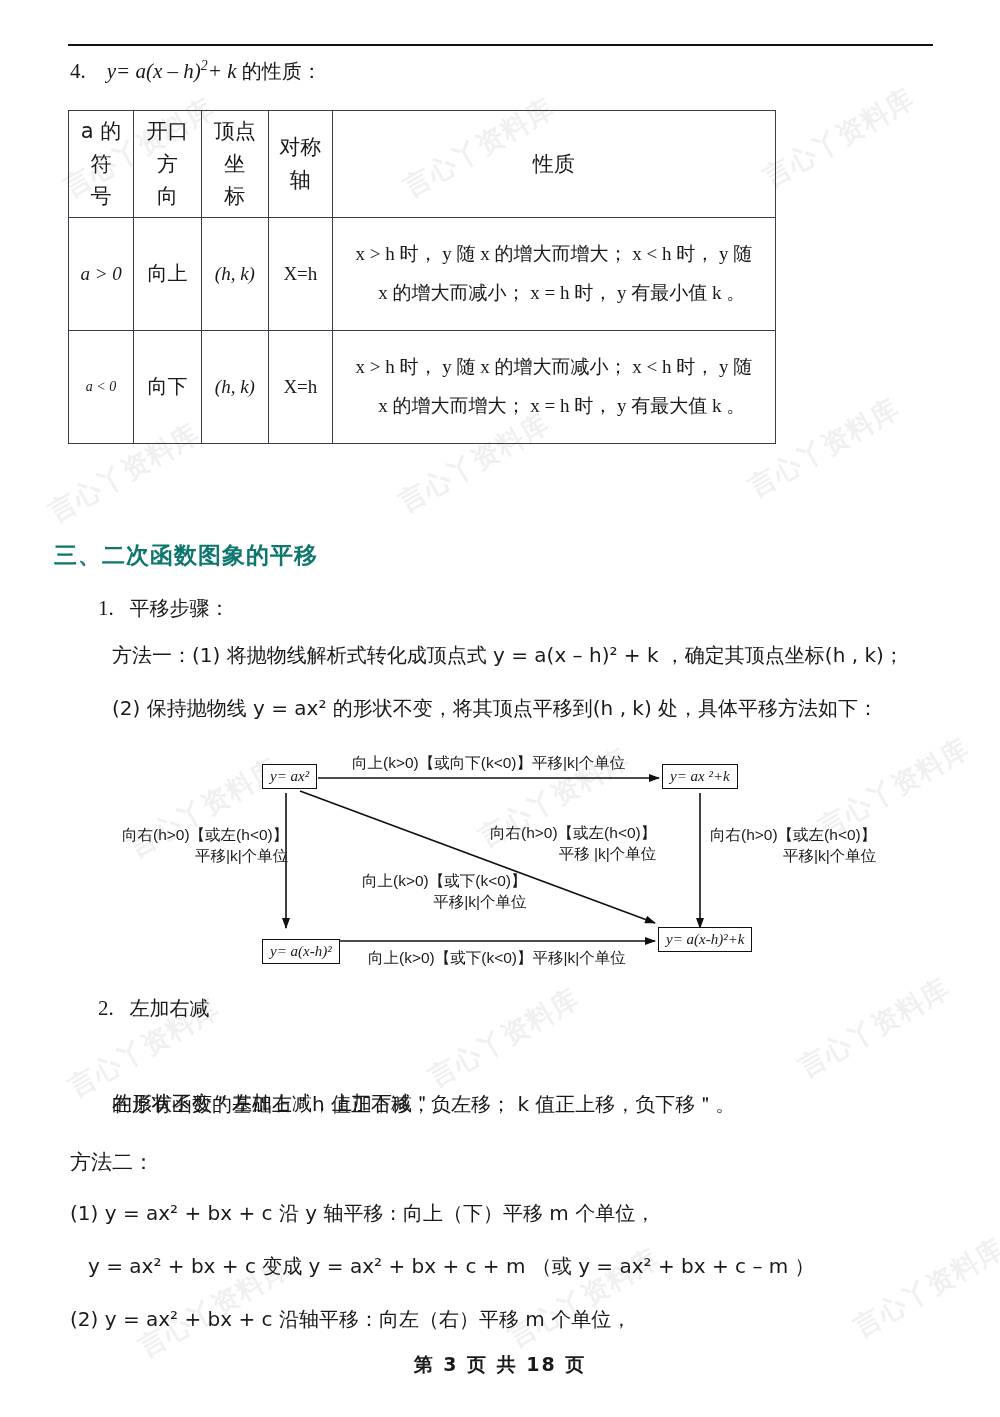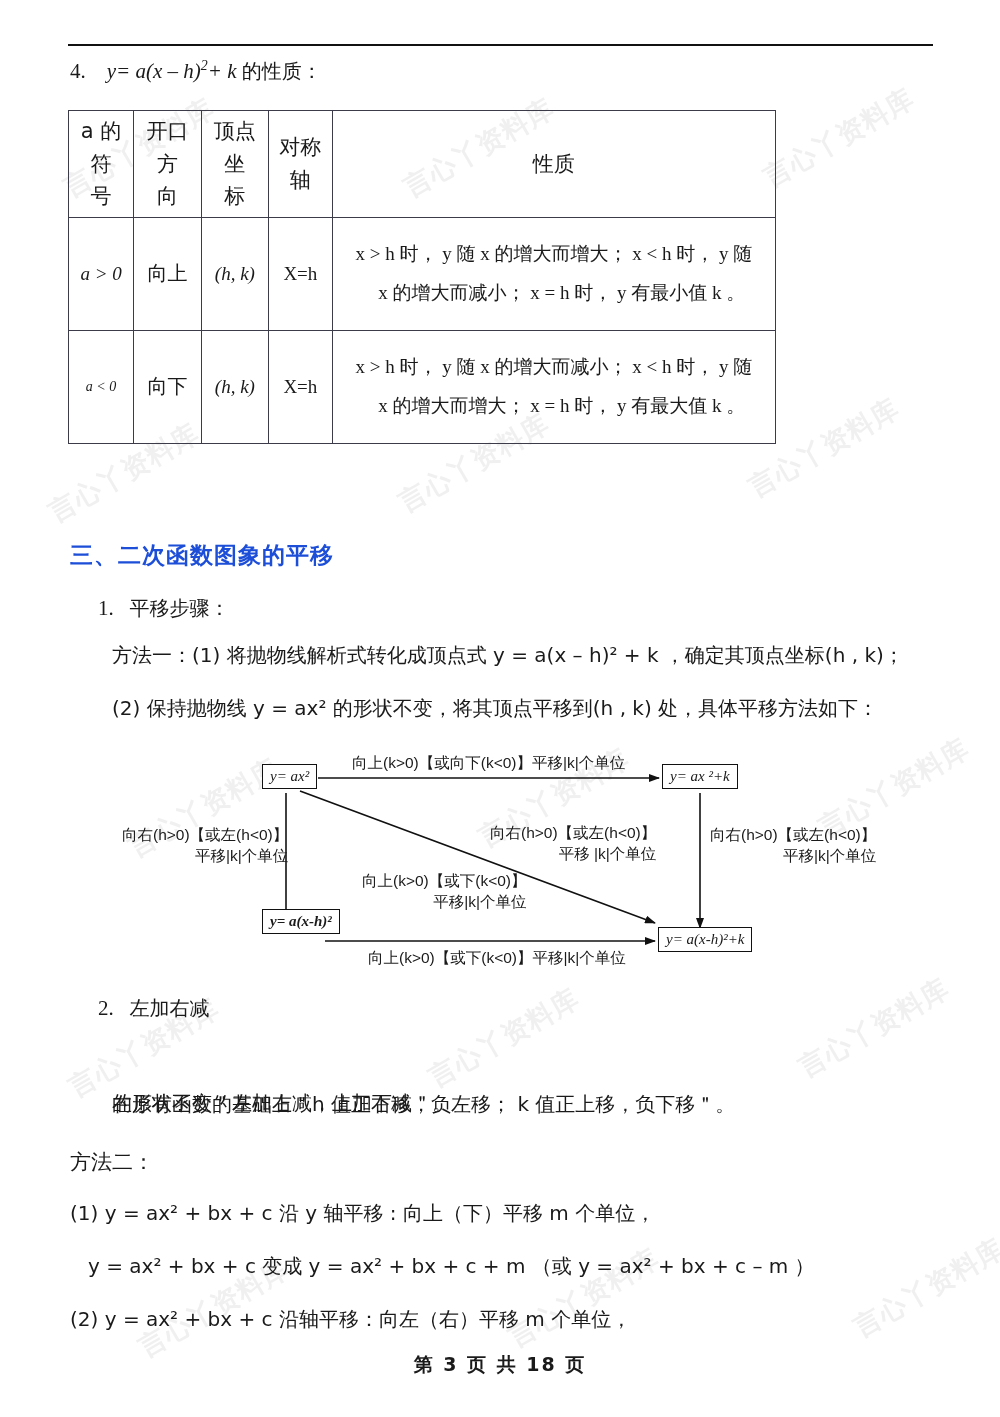--- a/index.html
+++ b/index.html
@@ -70,22 +70,22 @@
     text-align:left;
     padding:2px 14px;
     font-size:19px;
     line-height:2.05;
   }
   .prop-text .line { display:block; white-space:nowrap; }
   .prop-text .line.indent { padding-left:16px; }
 
   
   .sec-red {
-    position:absolute; left:70px; top:540px;
-    color:#1d4ed8;
+    position:absolute; left:54px; top:540px;
+    color:#0f766e;
     font-weight:700;
     font-size:23px;
     font-family:"DejaVu Sans","Liberation Sans",sans-serif;
     letter-spacing:1px;
   }
 
   .ln { position:absolute; font-size:21px; white-space:nowrap; }
 
   
   .flow { position:absolute; left:0px; top:745px; width:1000px; height:235px; }
@@ -234,21 +234,21 @@
 
         <line x1="325" y1="196" x2="655" y2="196" stroke="#111" stroke-width="1.6" marker-end="url(#ah)"></line>
       </svg>
 
       <div class="fbox" style="left:262px; top:19px;">
         <span class="fmath">y= ax²</span>
       </div>
       <div class="fbox" style="left:662px; top:19px;">
         <span class="fmath">y= ax ²+k</span>
       </div>
-      <div class="fbox" style="left:262px; top:164px;font-weight:bold;">
+      <div class="fbox" style="left:262px; top:194px;">
         <span class="fmath">y= a(x-h)²</span>
       </div>
       <div class="fbox" style="left:658px; top:182px;">
         <span class="fmath">y= a(x-h)²+k</span>
       </div>
 
       <div class="flabel" style="left:352px; top:8px;">向上(k&gt;0)【或向下(k&lt;0)】平移|k|个单位</div>
 
       <div class="flabel" style="left:122px; top:80px;">
         <span class="l2">向右(h&gt;0)【或左(h&lt;0)】</span>

